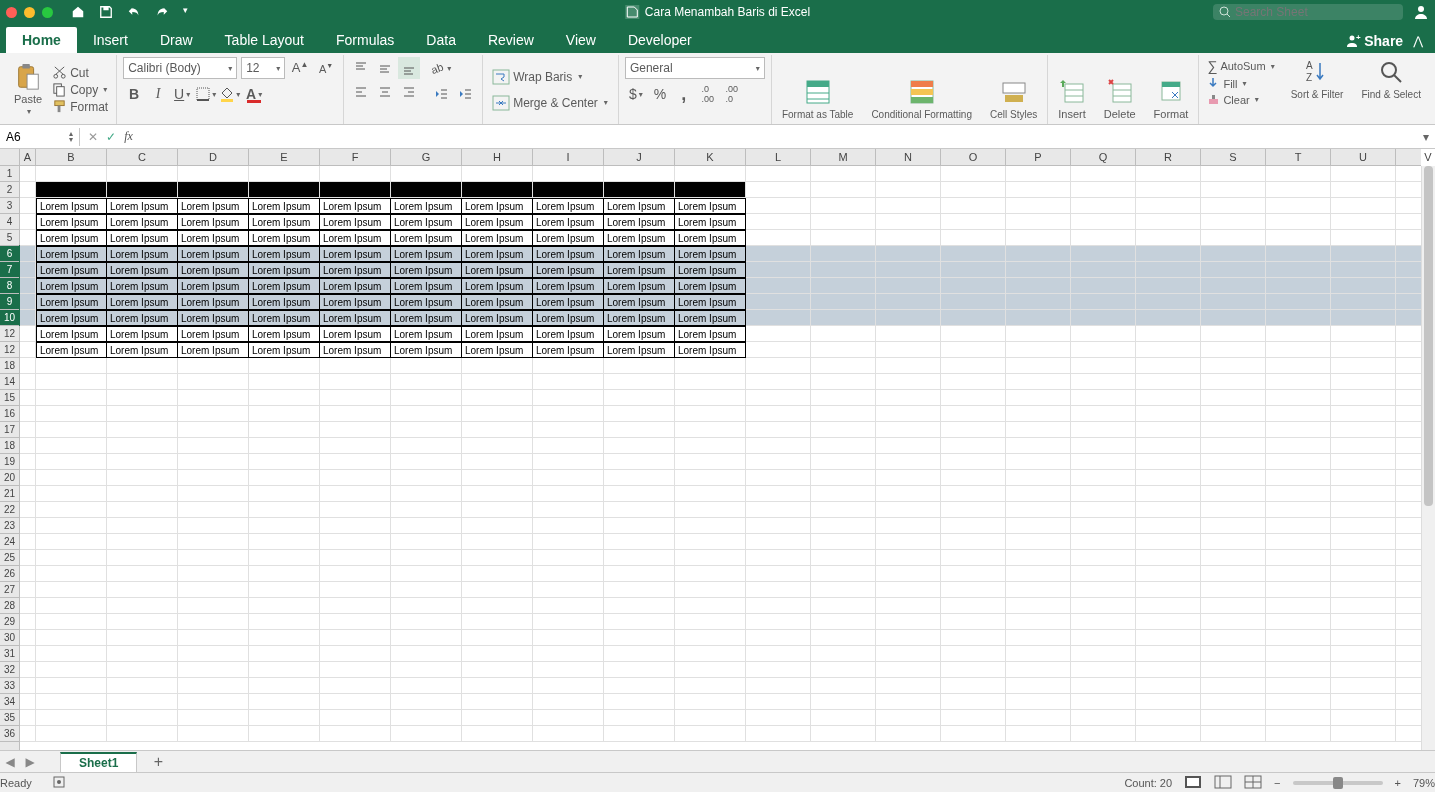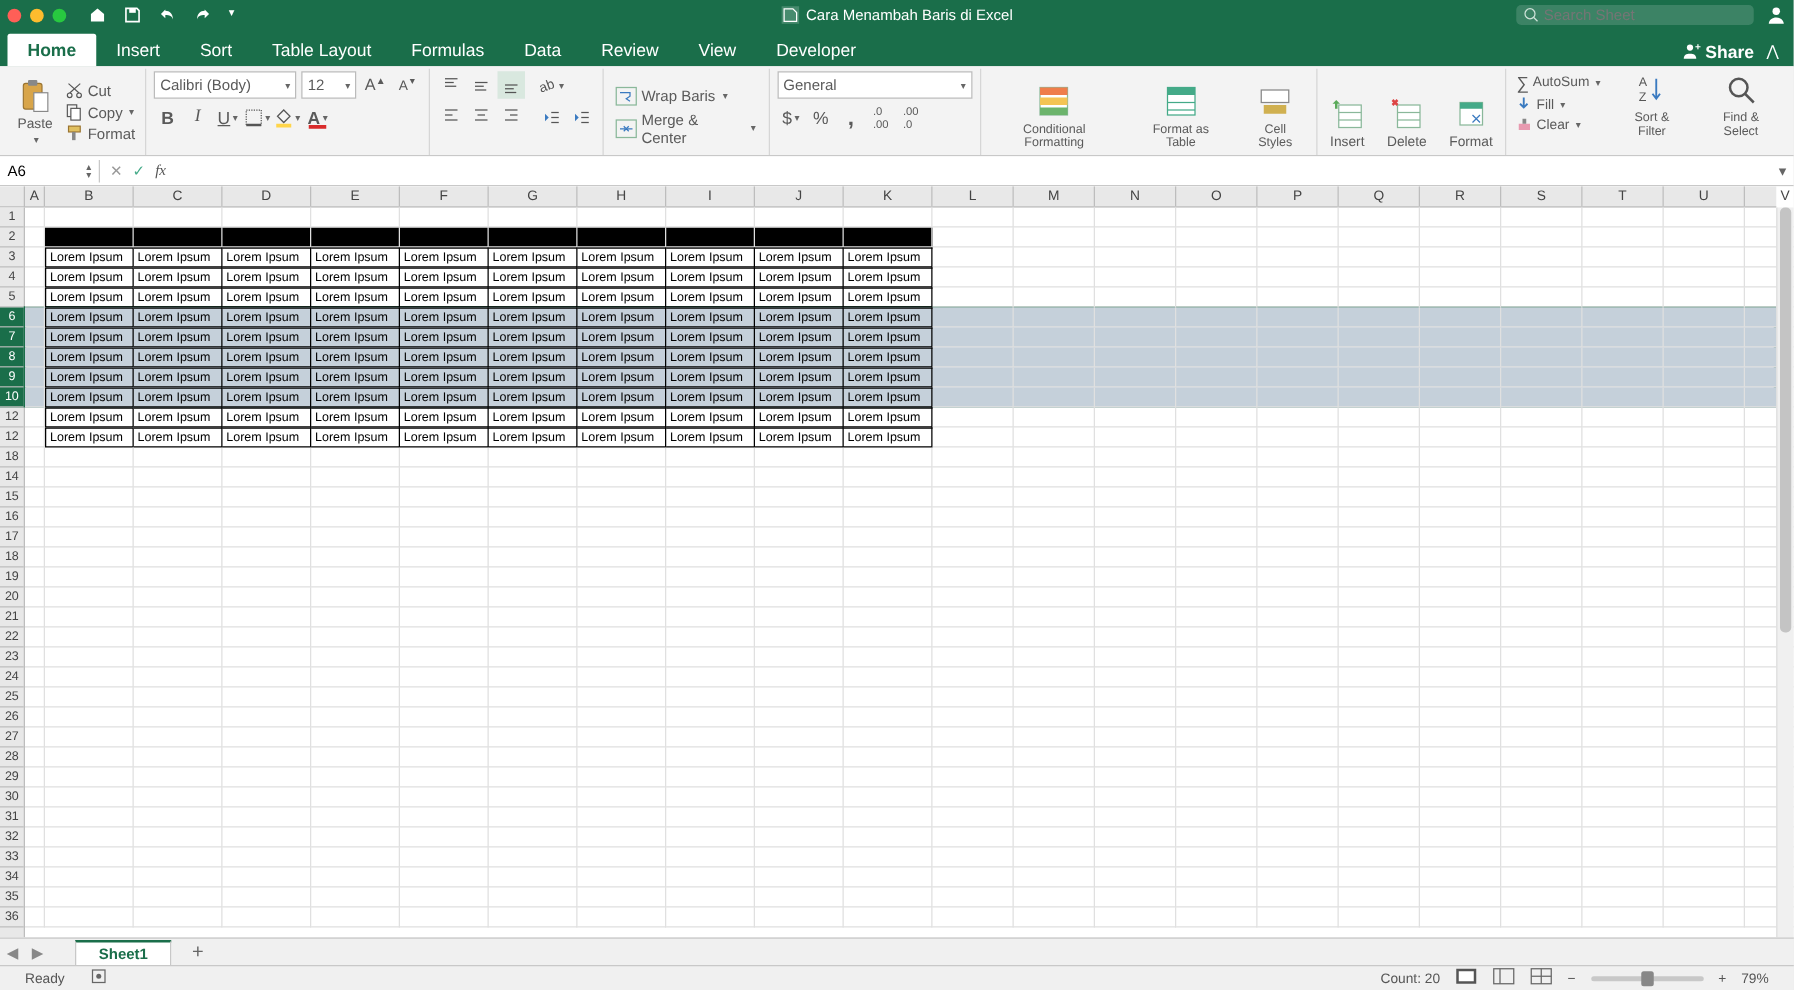--- a/index.html
+++ b/index.html
@@ -39,21 +39,21 @@
 .combo.size { width:44px; justify-content:space-between; }
 .combo.font { width:114px; justify-content:space-between; }
 .iconbtn { width:22px; height:22px; border:1px solid transparent; display:flex; align-items:center; justify-content:center; font-size:14px; }
 .fg-row2 { display:flex; align-items:center; gap:2px;}
 .align-grp { gap:4px; }
 .align-grid { display:grid; grid-template-columns:repeat(3,22px); grid-auto-rows:22px; gap:2px; }
 .align-extra { display:flex; flex-direction:column; gap:4px; margin-left:6px;}
 .align-top { display:flex; gap:2px; }
 .wrap-grp { gap:4px; justify-content:center; }
 .wrapbtn { display:flex; align-items:center; gap:4px; padding:1px 4px; font-size:12px; height:22px;}
-.num-grp .combo { width:156px; justify-content:space-between; height:22px;}
+.num-grp .combo { width:140px; justify-content:space-between; height:22px;}
 .cells-grp { flex-direction:row; gap:10px; }
 .edit-grp { flex-direction:row; gap:10px; align-items:flex-start;}
 .edit-col { display:flex; flex-direction:column; gap:1px;}
 .edit-col .small-row { font-size:11px; }
 
 
 .fbar { height:24px; background:#fff; border-bottom:1px solid #c8c8c8; display:flex; align-items:center; font-size:12px;}
 .namebox { width:80px; border-right:1px solid #c8c8c8; padding:2px 6px; display:flex; align-items:center; justify-content:space-between; }
 .namebox .ud { font-size:8px; color:#666; display:flex; flex-direction:column; line-height:6px;}
 .fx-icons { display:flex; align-items:center; gap:8px; padding:0 8px; color:#999;}
@@ -78,21 +78,21 @@
 .scrollbar-v { position:absolute; right:0; top:17px; width:14px; bottom:0; background:#f0f0f0; border-left:1px solid #ddd;}
 .scrollbar-v .thumb { position:absolute; left:2px; right:2px; top:0; height:340px; background:#c4c4c4; border-radius:4px;}
 
 
 .sheettabs { position:absolute; bottom:20px; left:0; right:0; height:22px; background:#f0f0f0; border-top:1px solid #c8c8c8; display:flex; align-items:center; font-size:12px;}
 .navarrow { width:20px; text-align:center; color:#888; }
 .sheettab { padding:2px 18px; background:#fff; border:1px solid #c8c8c8; border-bottom:none; font-weight:600; color:#1a6e4a; border-top:2px solid #1a6e4a;}
 .addsheet { width:22px; text-align:center; font-size:16px; color:#666; margin-left:10px;}
 
 
-.status { position:absolute; bottom:0; left:0; right:0; height:20px; background:#f0f0f0; border-top:1px solid #c8c8c8; display:flex; align-items:center; font-size:11px; color:#555; padding:0 20px;margin-top:36px;}
+.status { position:absolute; bottom:0; left:0; right:0; height:20px; background:#f0f0f0; border-top:1px solid #c8c8c8; display:flex; align-items:center; font-size:11px; color:#555; padding:0 0;margin-top:36px;}
 .status-right { margin-left:auto; display:flex; align-items:center; gap:12px;}
 .slider { width:90px; height:4px; background:#c8c8c8; position:relative; border-radius:2px;}
 .slider .knob { position:absolute; left:50%; top:-4px; width:10px; height:12px; background:#888; border-radius:2px; transform:translateX(-50%);}
 
 svg { overflow:visible; }
 </style>
 </head>
 <body>
 
 <div class="titlebar">
@@ -135,21 +135,21 @@
     <svg width="16" height="16">
         <circle cx="8" cy="5" r="3" fill="#fff"></circle>
         <path d="M2 15c0-3 3-5 6-5s6 2 6 5" fill="#fff"></path>
       </svg>
   </div>
 </div>
 
 <div class="tabs">
   <div class="tab active">Home</div>
   <div class="tab">Insert</div>
-  <div class="tab">Sort</div>
+  <div class="tab">Draw</div>
   <div class="tab">Table Layout</div>
   <div class="tab">Formulas</div>
   <div class="tab">Data</div>
   <div class="tab">Review</div>
   <div class="tab">View</div>
   <div class="tab">Developer</div>
   <div class="tabs-right">
     <div class="share">
       <svg width="14" height="14">
           <circle cx="7" cy="4" r="2.5" fill="#fff"></circle>
@@ -371,35 +371,35 @@
         </div>
       <div class="iconbtn">
           <span style="font-size:9px;">.00<br>.0</span>
         </div>
     </div>
   </div>
 
   <div class="group cells-grp">
     <div class="big-btn">
         <svg width="26" height="26">
+          <rect x="2" y="2" width="22" height="22" fill="#fff" stroke="#4a8"></rect>
+          <rect x="2" y="2" width="22" height="6" fill="#4a8"></rect>
+          <line x1="2" y1="14" x2="24" y2="14" stroke="#4a8"></line>
+          <line x1="2" y1="20" x2="24" y2="20" stroke="#4a8"></line>
+        </svg>
+        <span style="text-align:center;font-size:10px;line-height:11px;">Format as Table</span>
+      </div>
+    <div class="big-btn">
+        <svg width="26" height="26">
           <rect x="2" y="2" width="22" height="22" fill="#fff" stroke="#8ab89a"></rect>
           <rect x="2" y="2" width="22" height="6" fill="#ef7d4a"></rect>
           <rect x="2" y="10" width="22" height="6" fill="#f4c453"></rect>
           <rect x="2" y="18" width="22" height="6" fill="#6cb46c"></rect>
         </svg>
         <span style="text-align:center;font-size:10px;line-height:11px;">Conditional Formatting</span>
-      </div>
-    <div class="big-btn">
-        <svg width="26" height="26">
-          <rect x="2" y="2" width="22" height="22" fill="#fff" stroke="#4a8"></rect>
-          <rect x="2" y="2" width="22" height="6" fill="#4a8"></rect>
-          <line x1="2" y1="14" x2="24" y2="14" stroke="#4a8"></line>
-          <line x1="2" y1="20" x2="24" y2="20" stroke="#4a8"></line>
-        </svg>
-        <span style="text-align:center;font-size:10px;line-height:11px;">Format as Table</span>
       </div>
     <div class="big-btn">
         <svg width="26" height="26">
           <rect x="2" y="4" width="22" height="10" fill="#fff" stroke="#888"></rect>
           <rect x="4" y="16" width="18" height="7" fill="#d0b050"></rect>
         </svg>
         <span style="text-align:center;font-size:10px;line-height:11px;">Cell Styles</span>
       </div>
   </div>
 

